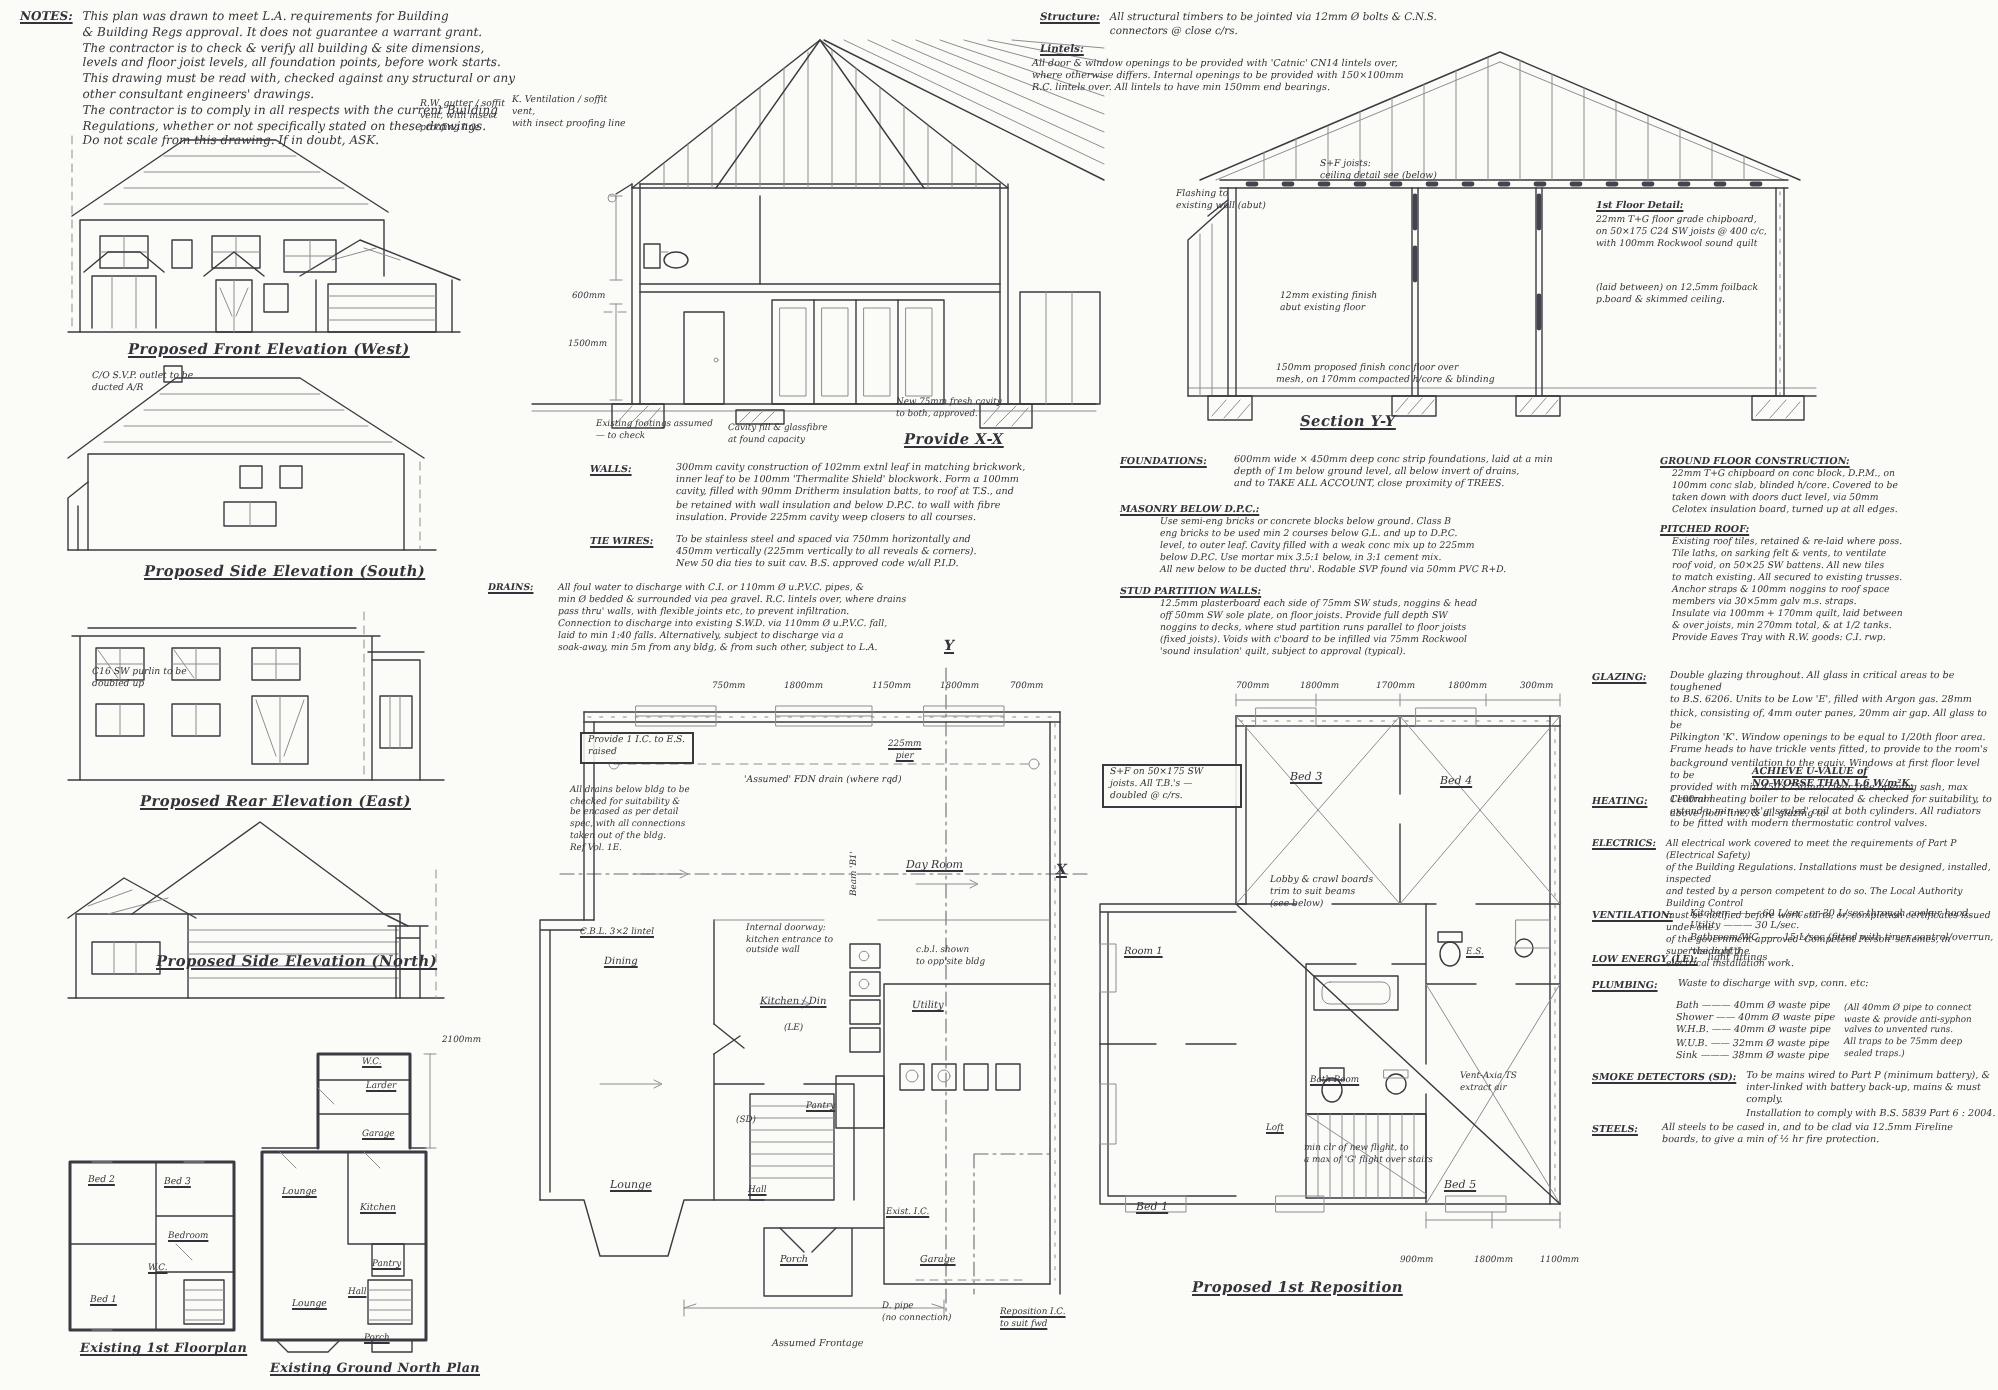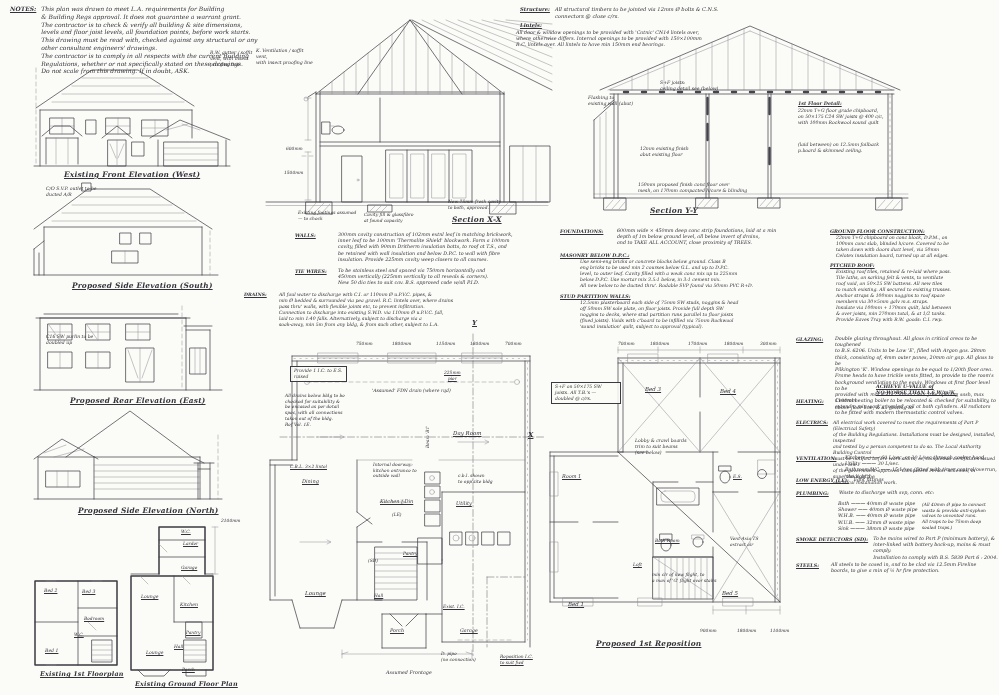--- a/index.html
+++ b/index.html
@@ -62,21 +62,21 @@
       <path class="lt" d="M125,58 V74 M112,66 H138"></path>
     <path d="M12,74 L24,64 L40,64 L52,74 M16,76 H48 M16,76 V102 M48,76 V102"></path>
     <path class="lt" d="M26,76 V102 M38,76 V102"></path>
     <path d="M72,76 L87,64 L102,76"></path>
     <rect x="78" y="78" width="18" height="26"></rect>
       <path class="lt" d="M87,78 V104 M80,82 L86,96 M94,82 L88,96"></path>
     <rect x="102" y="80" width="12" height="14"></rect>
     <rect x="134" y="80" width="54" height="24"></rect>
     <path class="lt" d="M134,86 H188 M134,92 H188 M134,98 H188"></path>
   </svg>
-  <div class="t cap" style="left:64px;top:170px">Existing Front Elevation (West)</div>
+  <div class="t cap" style="left:64px;top:170px">Proposed Front Elevation (West)</div>
   <div class="t s46" style="left:46px;top:186px">C/O S.V.P. outlet to be
 ducted A/R</div>
 
   <svg class="draw" style="left:32px;top:183px" width="190" height="98" viewBox="0 0 190 98">
     <path d="M2,92 H186"></path>
     <path d="M12,44 H170 M12,44 V92 M170,44 V92"></path>
     <path d="M2,46 L56,6 L118,6 L180,46"></path>
     <path class="lt" d="M48,14 H128 M40,22 H140 M30,30 H152 M20,38 H164"></path>
     <rect x="50" y="0" width="9" height="8"></rect>
     <rect x="88" y="50" width="11" height="11"></rect>
@@ -118,21 +118,21 @@
     <path d="M2,54 L30,34 L66,54"></path>
       <path class="lt" d="M12,48 L34,40 M22,52 L52,44"></path>
     <path d="M34,52 L98,6 L160,52 L172,58"></path>
     <path d="M62,52 H168 M168,52 V94"></path>
     <path class="lt" d="M62,60 H168 M62,66 H168 M62,72 H168 M62,78 H168 M62,84 H168"></path>
     <path d="M162,58 H182 M166,58 V94 M178,58 V94 M166,64 H178"></path>
     <rect x="14" y="66" width="34" height="16"></rect>
       <path class="lt" d="M25,66 V82 M36,66 V82"></path>
     <path class="dash lt" d="M186,30 V94"></path>
   </svg>
-  <div class="t cap" style="left:78px;top:506px">Proposed Side Elevation (North)</div>
+  <div class="t cap" style="left:78px;top:476px">Proposed Side Elevation (North)</div>
 
   <svg class="draw" style="left:32px;top:576px" width="88" height="92" viewBox="0 0 88 92">
     <rect class="thick" x="3" y="5" width="82" height="84"></rect>
     <path d="M46,5 V89 M3,46 H46 M46,32 H85 M46,60 H85"></path>
     <rect x="60" y="64" width="20" height="22"></rect>
     <path class="lt" d="M60,69 H80 M60,74 H80 M60,79 H80 M60,84 H80"></path>
     <path class="lt" d="M14,5 h10 M60,5 h10 M14,89 h10 M56,46 l8,8"></path>
   </svg>
   <div class="t s46 rl" style="left:44px;top:588px">Bed 2</div>
   <div class="t s46 rl" style="left:82px;top:589px">Bed 3</div>
@@ -157,21 +157,21 @@
   <div class="t s44 rl" style="left:181px;top:529px">W.C.</div>
   <div class="t s44 rl" style="left:183px;top:541px">Larder</div>
   <div class="t s44 rl" style="left:181px;top:565px">Garage</div>
   <div class="t s46 rl" style="left:141px;top:594px">Lounge</div>
   <div class="t s46 rl" style="left:180px;top:602px">Kitchen</div>
   <div class="t s46 rl" style="left:146px;top:650px">Lounge</div>
   <div class="t s44 rl" style="left:186px;top:630px">Pantry</div>
   <div class="t s44 rl" style="left:174px;top:644px">Hall</div>
   <div class="t s44 rl" style="left:182px;top:667px">Porch</div>
   <div class="t s44" style="left:221px;top:518px">2100mm</div>
-  <div class="t cap" style="left:135px;top:680px;font-size:6.4px">Existing Ground Floor Plan</div>
+  <div class="t cap" style="left:135px;top:680px;font-size:6.4px">Existing Ground North Plan</div>
 
   <div class="t s46" style="left:256px;top:48px;width:60px">K. Ventilation / soffit vent,
 with insect proofing line</div>
   <svg class="draw" style="left:262px;top:6px" width="290" height="206" viewBox="0 0 290 206">
     <path d="M4,196 H286"></path>
       <path class="lt" d="M4,199.5 H286"></path>
     <path d="M54,86 V196 M58,86 V196 M238,86 V196 M242,86 V196"></path>
     <path d="M58,136 H238 M58,140 H238 M58,86 H238"></path>
     <path d="M54,88 L148,14 L242,88 M54,88 H242"></path>
     <path class="lt" d="M70,88 V76 M82,88 V66 M94,88 V57 M106,88 V47 M118,88 V38 M130,88 V28 M142,88 V20 M154,88 V19 M166,88 V28 M178,88 V38 M190,88 V47 M202,88 V57 M214,88 V66 M226,88 V76"></path>
@@ -201,21 +201,21 @@
     <path class="lt dash" d="M40,150 h14"></path>
   </svg>
   <div class="t s44" style="left:286px;top:146px">600mm</div>
   <div class="t s44" style="left:284px;top:170px">1500mm</div>
   <div class="t s44" style="left:448px;top:199px;width:70px">New 75mm fresh cavity
 to both, approved.</div>
   <div class="t s44" style="left:298px;top:210px;width:62px">Existing footings assumed
 — to check</div>
   <div class="t s44" style="left:364px;top:212px;width:60px">Cavity fill &amp; glassfibre
 at found capacity</div>
-  <div class="t cap" style="left:452px;top:215px">Section X-X</div>
+  <div class="t cap" style="left:452px;top:215px">Provide X-X</div>
 
   <div class="t spec s52" style="left:520px;top:6px;width:250px">
     <span class="sh h">Structure:</span>
     <span class="lines">All structural timbers to be jointed via 12mm Ø bolts &amp; C.N.S.
 connectors @ close c/rs.</span>
   </div>
   <div class="t s52 h" style="left:520px;top:22px">Lintels:</div>
   <div class="t s48" style="left:516px;top:30px;width:258px">All door &amp; window openings to be provided with 'Catnic' CN14 lintels over,
 where otherwise differs. Internal openings to be provided with 150×100mm
 R.C. lintels over. All lintels to have min 150mm end bearings.</div>

